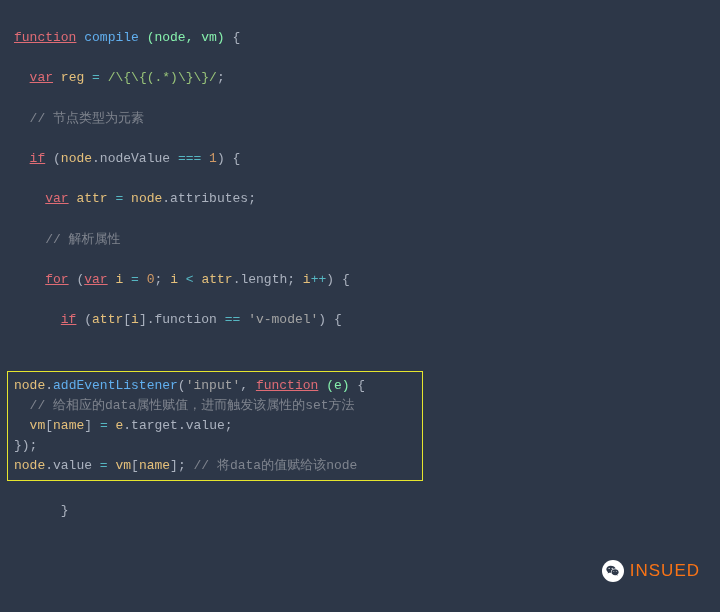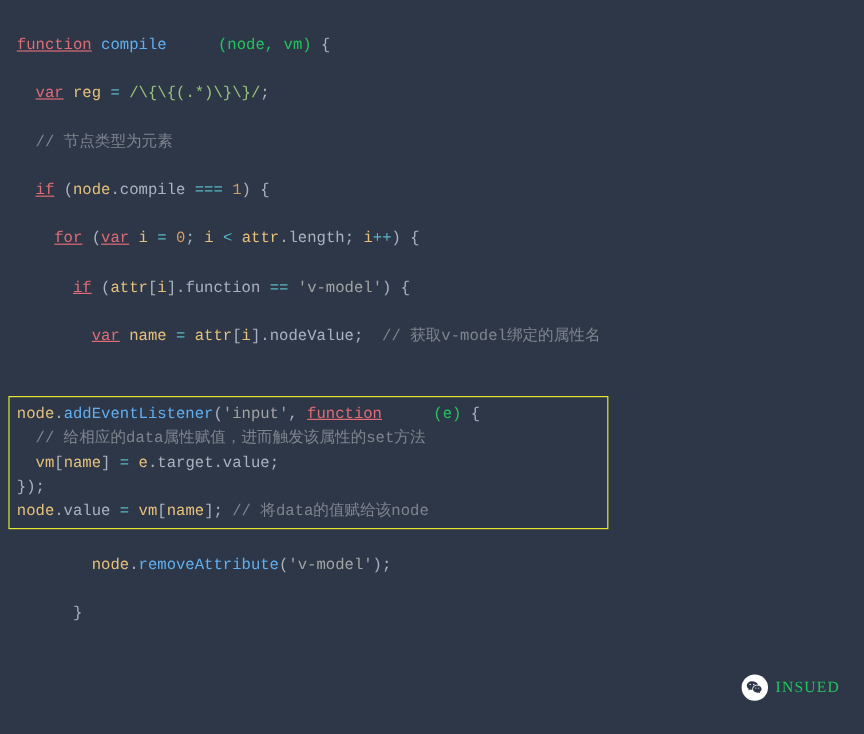--- a/index.html
+++ b/index.html
@@ -19,28 +19,28 @@
     white-space: pre;
   }
   .kw { color: #e06c75; text-decoration: underline; }          
   .fn { color: #61afef; }          
   .op { color: #56b6c2; }          
   .num { color: #d19a66; }         
   .str { color: #a3a3a3; }         
   .cmt { color: #7f848e; font-style: normal; } 
   .pun { color: #abb2bf; }         
   .id { color: #e5c07b; }          
-  .param { color: #22c55e; margin-left: 35px; }       
+  .param { color: #86efac; }       
   .regex { color: #98c379; }
   .highlight-box-multi {
     border: 1px solid #e5e52e;
     padding: 4px 6px 4px 6px;
     margin-left: -7px;
     display: block;
-    width: 500px;
+    width: 416px;
   }
   .watermark {
     position: absolute;
     right: 20px;
     bottom: 28px;
     display: flex;
     align-items: center;
     gap: 6px;
   }
   .watermark .icon {
@@ -48,44 +48,44 @@
     height: 22px;
     background: #fff;
     border-radius: 50%;
     display: grid;
     place-items: center;
     color: #2d3748;
     font-size: 16px;
     line-height: 1;
   }
   .watermark .txt {
-    color: #22c55e;
-    font-family: Liberation Serif, serif;
-    font-size: 13px;
+    color: #f97316;
+    font-family: Liberation Sans, sans-serif;
+    font-size: 17px;
     letter-spacing: 1px;
   }
   .line { display: block; }
 </style>
 </head>
 <body>
 
 <div class="code-container">
 <span class="line"><span class="kw">function</span> <span class="fn">compile</span> <span class="param">(node, vm)</span> <span class="pun">{</span></span>
 <span class="line">  <span class="kw">var</span> <span class="id">reg</span> <span class="op">=</span> <span class="regex">/\{\{(.*)\}\}/</span><span class="pun">;</span></span>
 <span class="line">  <span class="cmt">// 节点类型为元素</span></span>
-<span class="line">  <span class="kw">if</span> <span class="pun">(</span><span class="id">node</span><span class="pun">.compile</span> <span class="op">===</span> <span class="num">1</span><span class="pun">) {</span></span>
+<span class="line">  <span class="kw">if</span> <span class="pun">(</span><span class="id">node</span><span class="pun">.nodeValue</span> <span class="op">===</span> <span class="num">1</span><span class="pun">) {</span></span>
+<span class="line">    <span class="kw">var</span> <span class="id">attr</span> <span class="op">=</span> <span class="id">node</span><span class="pun">.attributes</span><span class="pun">;</span></span>
+<span class="line">    <span class="cmt">// 解析属性</span></span>
 <span class="line">    <span class="kw">for</span> <span class="pun">(</span><span class="kw">var</span> <span class="id">i</span> <span class="op">=</span> <span class="num">0</span><span class="pun">;</span> <span class="id">i</span> <span class="op">&lt;</span> <span class="id">attr</span><span class="pun">.length</span><span class="pun">;</span> <span class="id">i</span><span class="op">++</span><span class="pun">) {</span></span>
 <span class="line">      <span class="kw">if</span> <span class="pun">(</span><span class="id">attr</span><span class="pun">[</span><span class="id">i</span><span class="pun">].function</span> <span class="op">==</span> <span class="str">'v-model'</span><span class="pun">) {</span></span>
-<span class="line">        <span class="kw">var</span> <span class="id">name</span> <span class="op">=</span> <span class="id">attr</span><span class="pun">[</span><span class="id">i</span><span class="pun">].nodeValue</span><span class="pun">;</span>  <span class="cmt">// 获取v-model绑定的属性名</span></span>
 <span>        <span class="highlight-box-multi"><span class="id">node</span><span class="pun">.</span><span class="fn">addEventListener</span><span class="pun">(</span><span class="str">'input'</span><span class="pun">,</span> <span class="kw">function</span> <span class="param">(e)</span> <span class="pun">{</span>
   <span class="cmt">// 给相应的data属性赋值，进而触发该属性的set方法</span>
   <span class="id">vm</span><span class="pun">[</span><span class="id">name</span><span class="pun">]</span> <span class="op">=</span> <span class="id">e</span><span class="pun">.target.value</span><span class="pun">;</span>
 <span class="pun">});</span>
 <span class="id">node</span><span class="pun">.value</span> <span class="op">=</span> <span class="id">vm</span><span class="pun">[</span><span class="id">name</span><span class="pun">];</span> <span class="cmt">// 将data的值赋给该node</span></span></span>
-<span class="line">        <span class="id">node</span><span class="pun">.</span><span class="fn">removeAttribute</span><span class="pun">(</span><span class="str">'v-model'</span><span class="pun">);</span></span>
 <span class="line">      <span class="pun">}</span></span>
 
 
 
 
 
 
 
 
 

